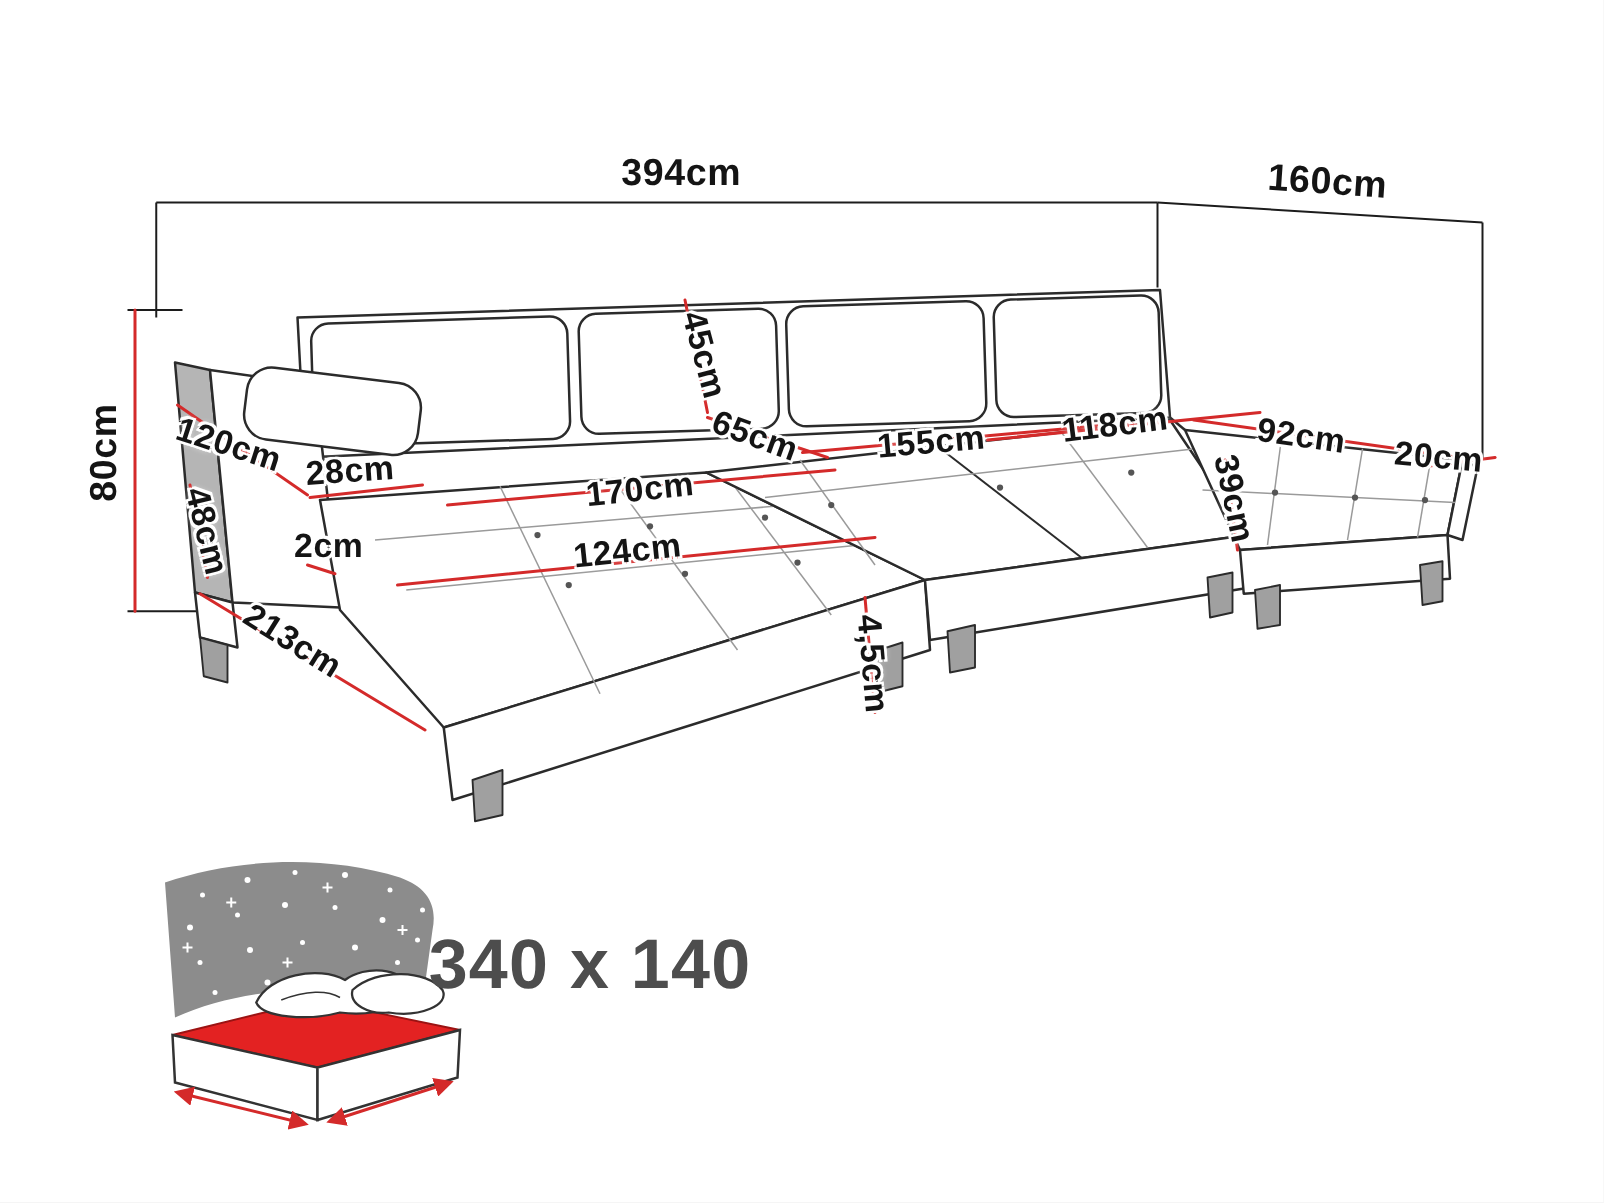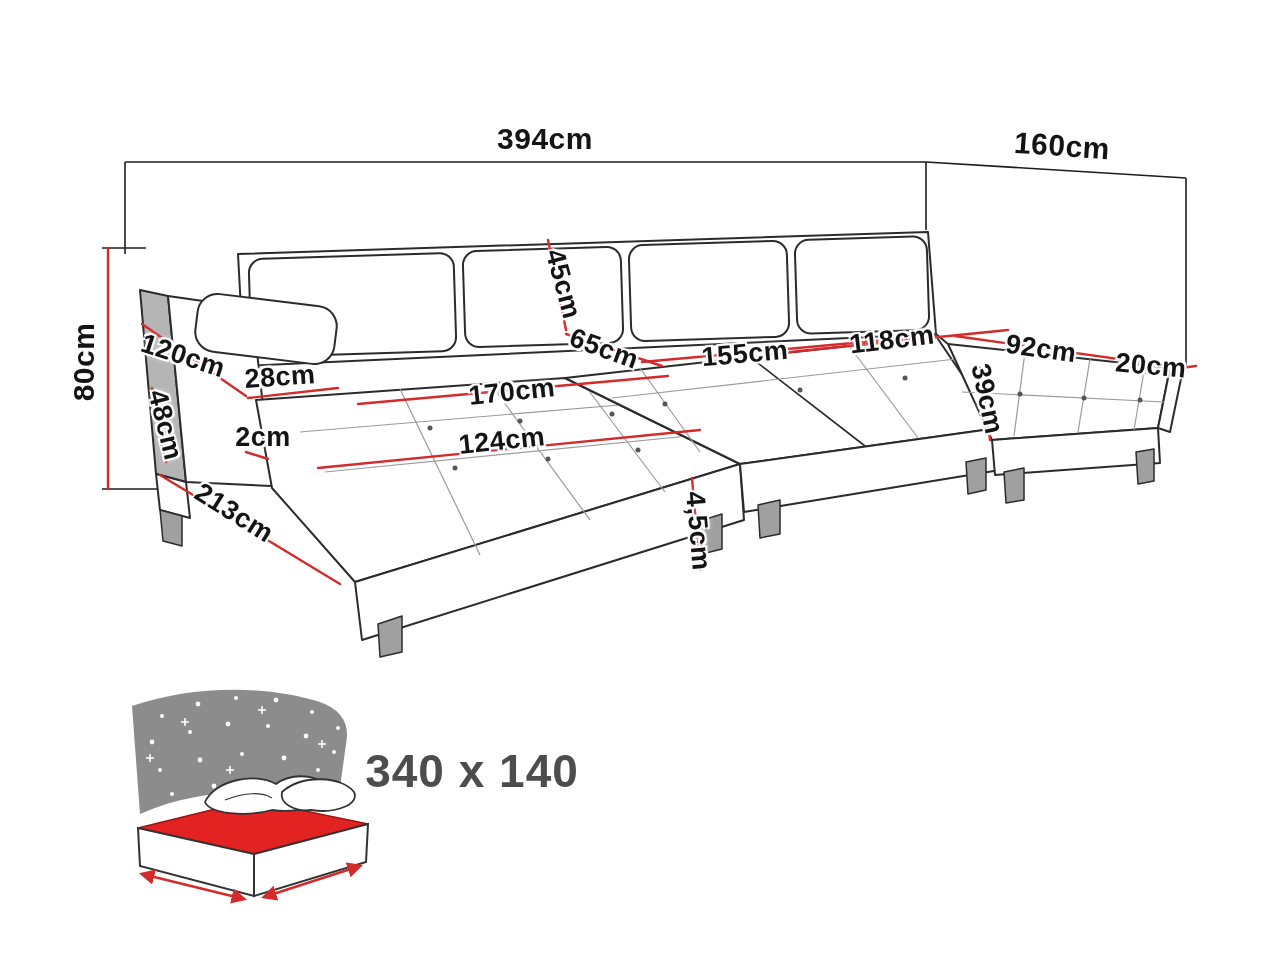--- a/index.html
+++ b/index.html
@@ -18,21 +18,21 @@
     font-weight:bold;
     font-size:27px;
     color:#141414;
     white-space:nowrap;
     letter-spacing:.5px;
     text-shadow:-2px -2px 0 #fff, 2px -2px 0 #fff, -2px 2px 0 #fff, 2px 2px 0 #fff, 0 0 6px #fff;
     pointer-events:none;
   }
   .lbl.big{font-size:30px;}
   .lbl.sleep{
-    font-size:46px;
+    font-size:56px;
     color:#4d4d4d;
     letter-spacing:1px;
     text-shadow:none;
   }
 </style>
 </head>
 <body>
 
 <div class="stage">
 

